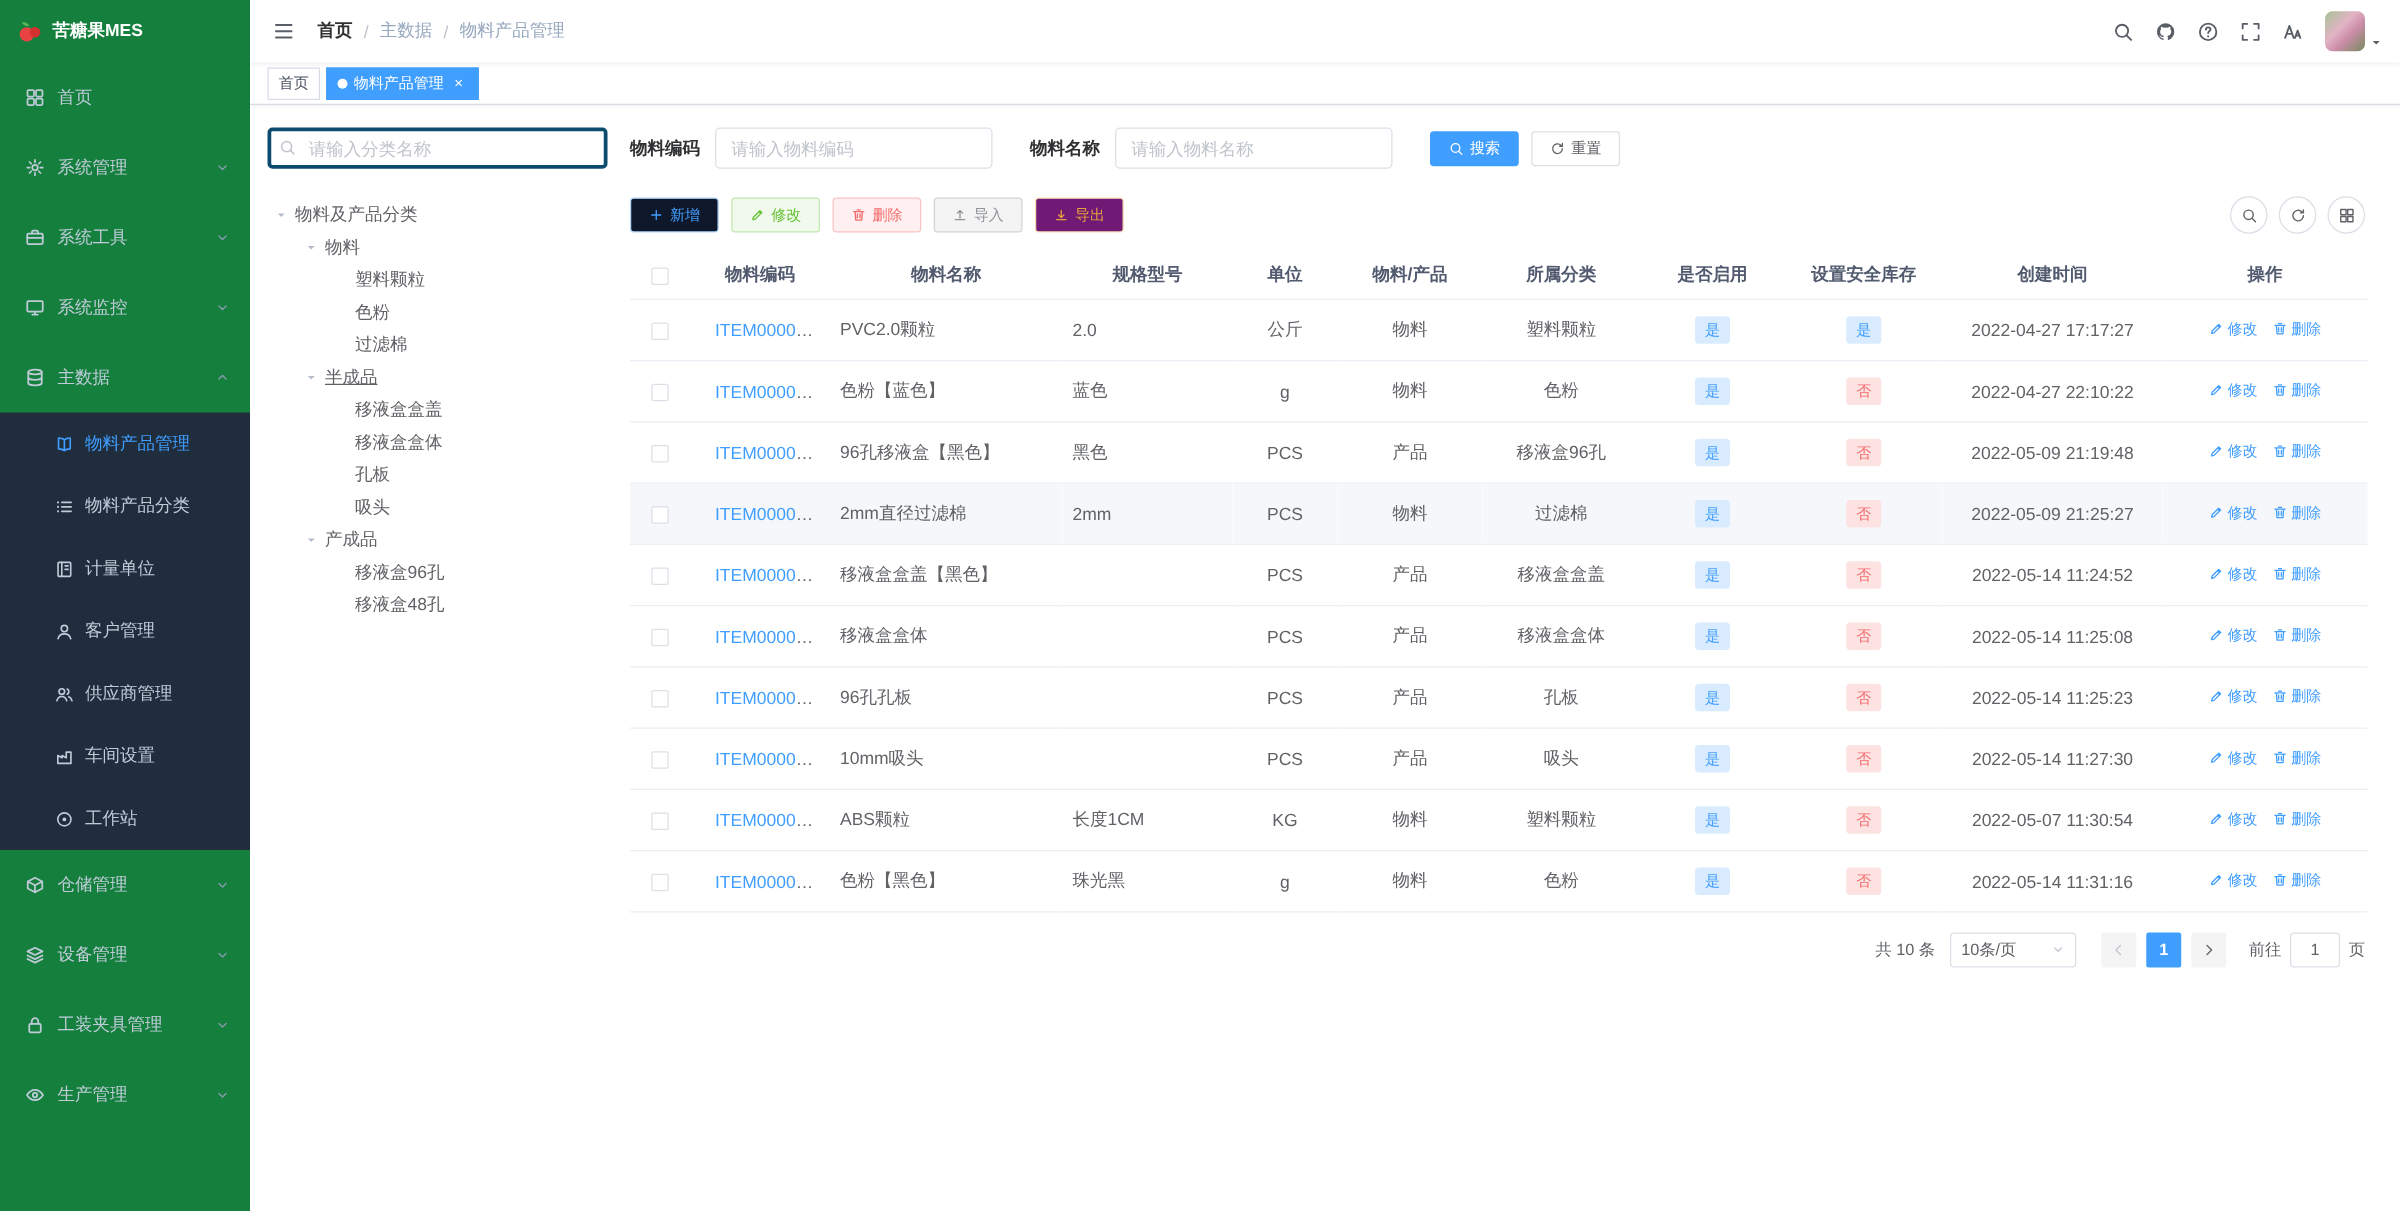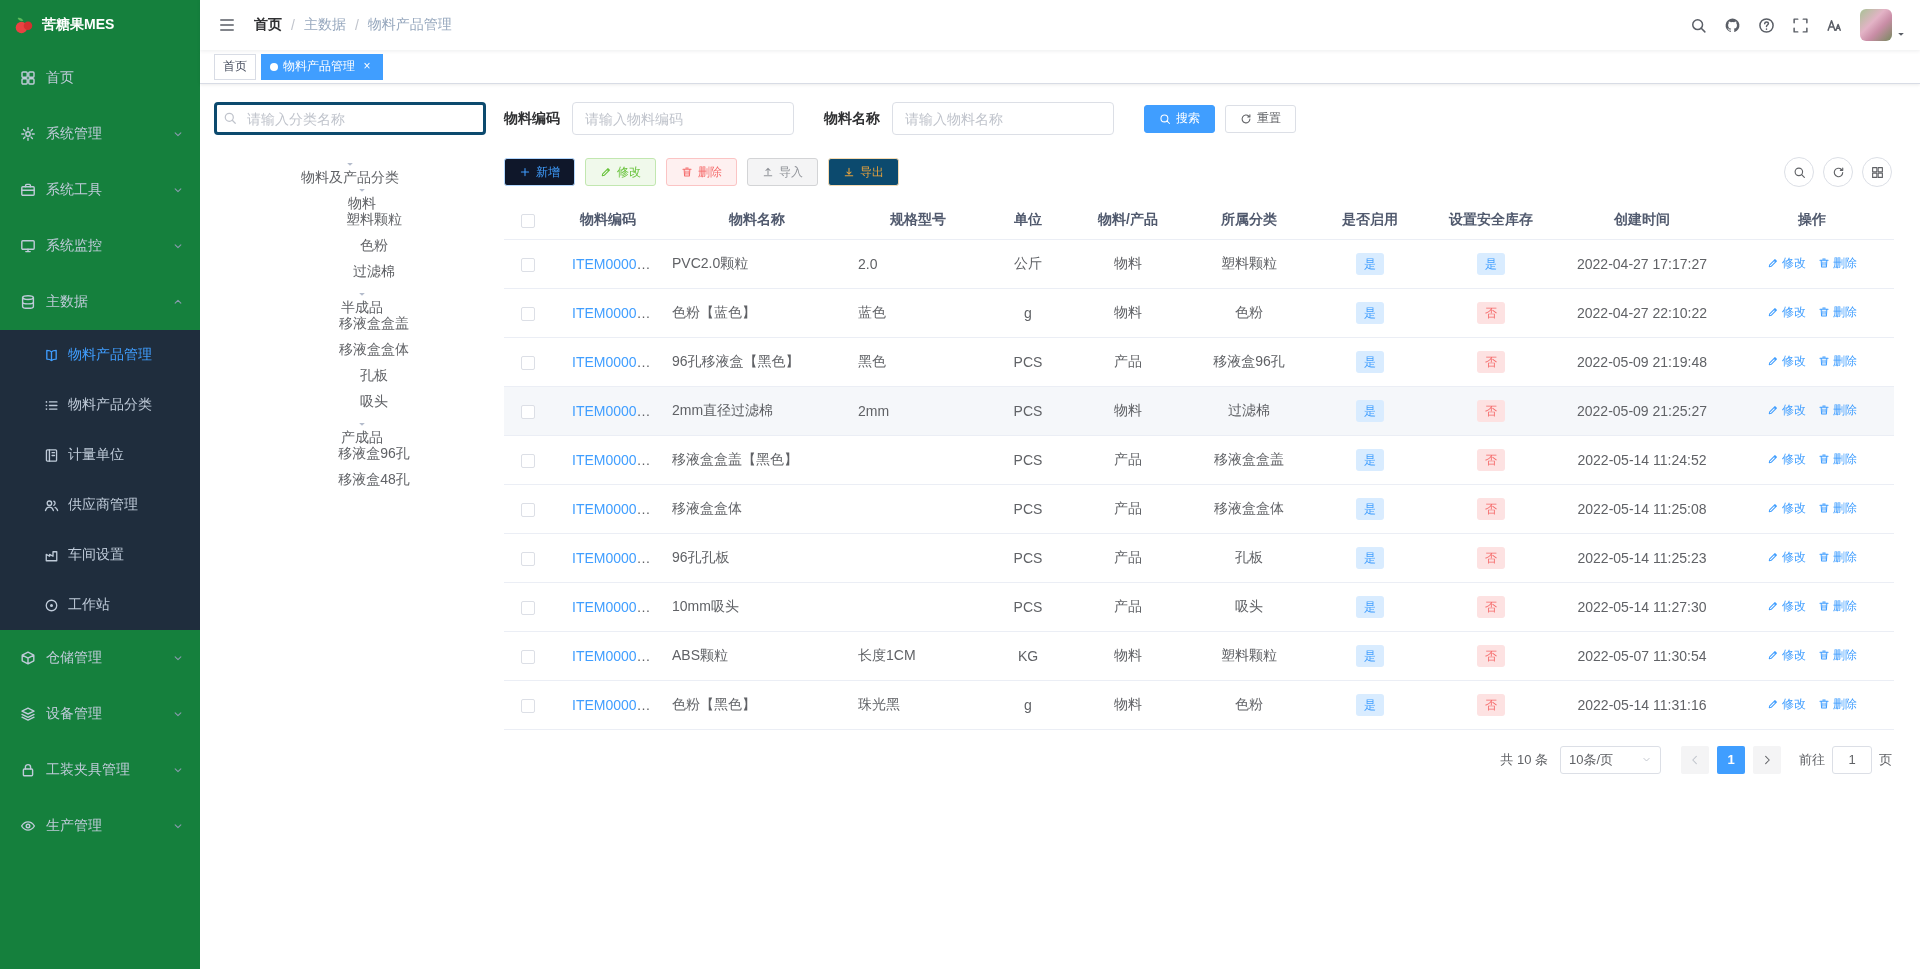--- a/index.html
+++ b/index.html
@@ -42,37 +42,37 @@
   .tag .close { width: 14px; height: 14px; line-height: 12px; text-align: center; border-radius: 50%; font-size: 12px; }
 
   
   .content { flex: 1; display: flex; padding: 18px 28px 0 14px; gap: 18px; min-height: 0; background: #fff; }
   .tree-panel { width: 272px; flex-shrink: 0; }
   .tree-search { position: relative; }
   .tree-search input { width: 100%; height: 33px; border: 3px solid #0c4a6e; border-radius: 4px; padding: 0 10px 0 30px; font-size: 14px; color: #606266; outline: none; font-family: inherit; }
   .tree-search input::placeholder { color: #c0c4cc; }
   .tree-search .icon { position: absolute; left: 9px; top: 9px; color: #c0c4cc; }
   .tree { margin-top: 24px; }
-  .tree-node { display: flex; align-items: center; height: 26px; color: #606266; cursor: pointer; font-size: 14px; flex-direction: column; }
+  .tree-node { display: flex; align-items: center; height: 26px; color: #606266; cursor: pointer; font-size: 14px; }
   .tree-node .caret { width: 22px; display: inline-flex; justify-content: center; color: #b4bccc; }
 
   .main-panel { flex: 1; min-width: 0; }
   .filter-row { display: flex; align-items: center; }
   .filter-item { display: flex; align-items: center; margin-right: 30px; }
   .filter-label { font-weight: bold; color: #303133; margin-right: 12px; white-space: nowrap; }
   .filter-input { width: 222px; height: 33px; border: 1px solid #dcdfe6; border-radius: 4px; padding: 0 12px; font-size: 14px; color: #606266; outline: none; font-family: inherit; }
   .filter-input::placeholder { color: #c0c4cc; }
 
   .btn { display: inline-flex; align-items: center; justify-content: center; gap: 5px; height: 28px; padding: 0 14px; border-radius: 3px; font-size: 12px; cursor: pointer; border: 1px solid #dcdfe6; background: #fff; color: #606266; white-space: nowrap; font-family: inherit; }
   .btn-primary       { background: #409eff; border-color: #409eff; color: #fff; }
   .btn-plain-primary { background: #0f172a; border-color: #b3d8ff; color: #409eff; }
   .btn-plain-success { background: #f0f9eb; border-color: #c2e7b0; color: #67c23a; }
   .btn-plain-danger  { background: #fef0f0; border-color: #fbc4c4; color: #f56c6c; }
   .btn-plain-info    { background: #f4f4f5; border-color: #d3d4d6; color: #909399; }
-  .btn-plain-warning { background: #0c4a6e; border-color: #f5dab1; color: #e6a23c; }
+  .btn-plain-warning { background: #701a75; border-color: #f5dab1; color: #e6a23c; }
   .toolbar { display: flex; align-items: center; margin-top: 22px; gap: 10px; }
   .toolbar-right { margin-left: auto; display: flex; gap: 9px; }
   .circle-btn { width: 30px; height: 30px; border-radius: 50%; border: 1px solid #dcdfe6; background: #fff; color: #606266; display: flex; align-items: center; justify-content: center; cursor: pointer; }
 
   
   .table-wrap { margin-top: 14px; }
   table { width: 100%; border-collapse: collapse; table-layout: fixed; }
   th { height: 38px; font-weight: bold; color: #515a6e; font-size: 14px; border-bottom: 1px solid #ebeef5; background: #fff; padding: 0 8px; }
   td { height: 49px; color: #606266; font-size: 14px; border-bottom: 1px solid #ebeef5; padding: 0 8px; overflow: hidden; white-space: nowrap; text-overflow: ellipsis; }
   tr.hovered td { background: #f5f7fa; }
@@ -198,20 +198,29 @@
             <span class="label">物料产品分类</span>
           </div>
           <div class="menu-item">
             <span class="icon">
               <svg width="15" height="15" viewBox="0 0 16 16" fill="none" stroke="currentColor" stroke-width="1.4" stroke-linecap="round" stroke-linejoin="round">
                 <rect x="2.6" y="2" width="10.8" height="12" rx="1"></rect>
                 <path d="M5.8 2v12M8.6 5h2.6M8.6 8h2.6"></path>
               </svg>
             </span>
             <span class="label">计量单位</span>
+          </div>
+          <div class="menu-item">
+            <span class="icon">
+              <svg width="15" height="15" viewBox="0 0 16 16" fill="none" stroke="currentColor" stroke-width="1.4" stroke-linecap="round" stroke-linejoin="round">
+                <circle cx="8" cy="5.2" r="2.7"></circle>
+                <path d="M2.6 13.8c.8-2.9 2.8-4.1 5.4-4.1s4.6 1.2 5.4 4.1"></path>
+              </svg>
+            </span>
+            <span class="label">客户管理</span>
           </div>
           <div class="menu-item">
             <span class="icon">
               <svg width="15" height="15" viewBox="0 0 16 16" fill="none" stroke="currentColor" stroke-width="1.4" stroke-linecap="round" stroke-linejoin="round">
                 <circle cx="5.8" cy="5.6" r="2.4"></circle>
                 <path d="M1.6 13.4c.7-2.5 2.2-3.6 4.2-3.6s3.5 1.1 4.2 3.6M10.4 3.4a2.4 2.4 0 010 4.4M11.8 10c1.4.5 2.2 1.6 2.7 3.4"></path>
               </svg>
             </span>
             <span class="label">供应商管理</span>
           </div>
@@ -395,21 +404,21 @@
               <span>塑料颗粒</span>
             </div>
             <div class="tree-node" style="padding-left: 48px;">
               <span class="caret"></span>
               <span>色粉</span>
             </div>
             <div class="tree-node" style="padding-left: 48px;">
               <span class="caret"></span>
               <span>过滤棉</span>
             </div>
-            <div class="tree-node" style="padding-left: 24px;">
+            <div class="tree-node" style="padding-left: 24px; text-decoration: underline;">
               <span class="caret icon">
                 <svg width="10" height="10" viewBox="0 0 16 16" fill="none" stroke="currentColor" stroke-width="1.4" stroke-linecap="round" stroke-linejoin="round">
                   <path d="M3.5 6.2L8 10.7l4.5-4.5z" fill="currentColor" stroke="none"></path>
                 </svg>
               </span>
               <span>半成品</span>
             </div>
             <div class="tree-node" style="padding-left: 48px;">
               <span class="caret"></span>
               <span>移液盒盒盖</span>

